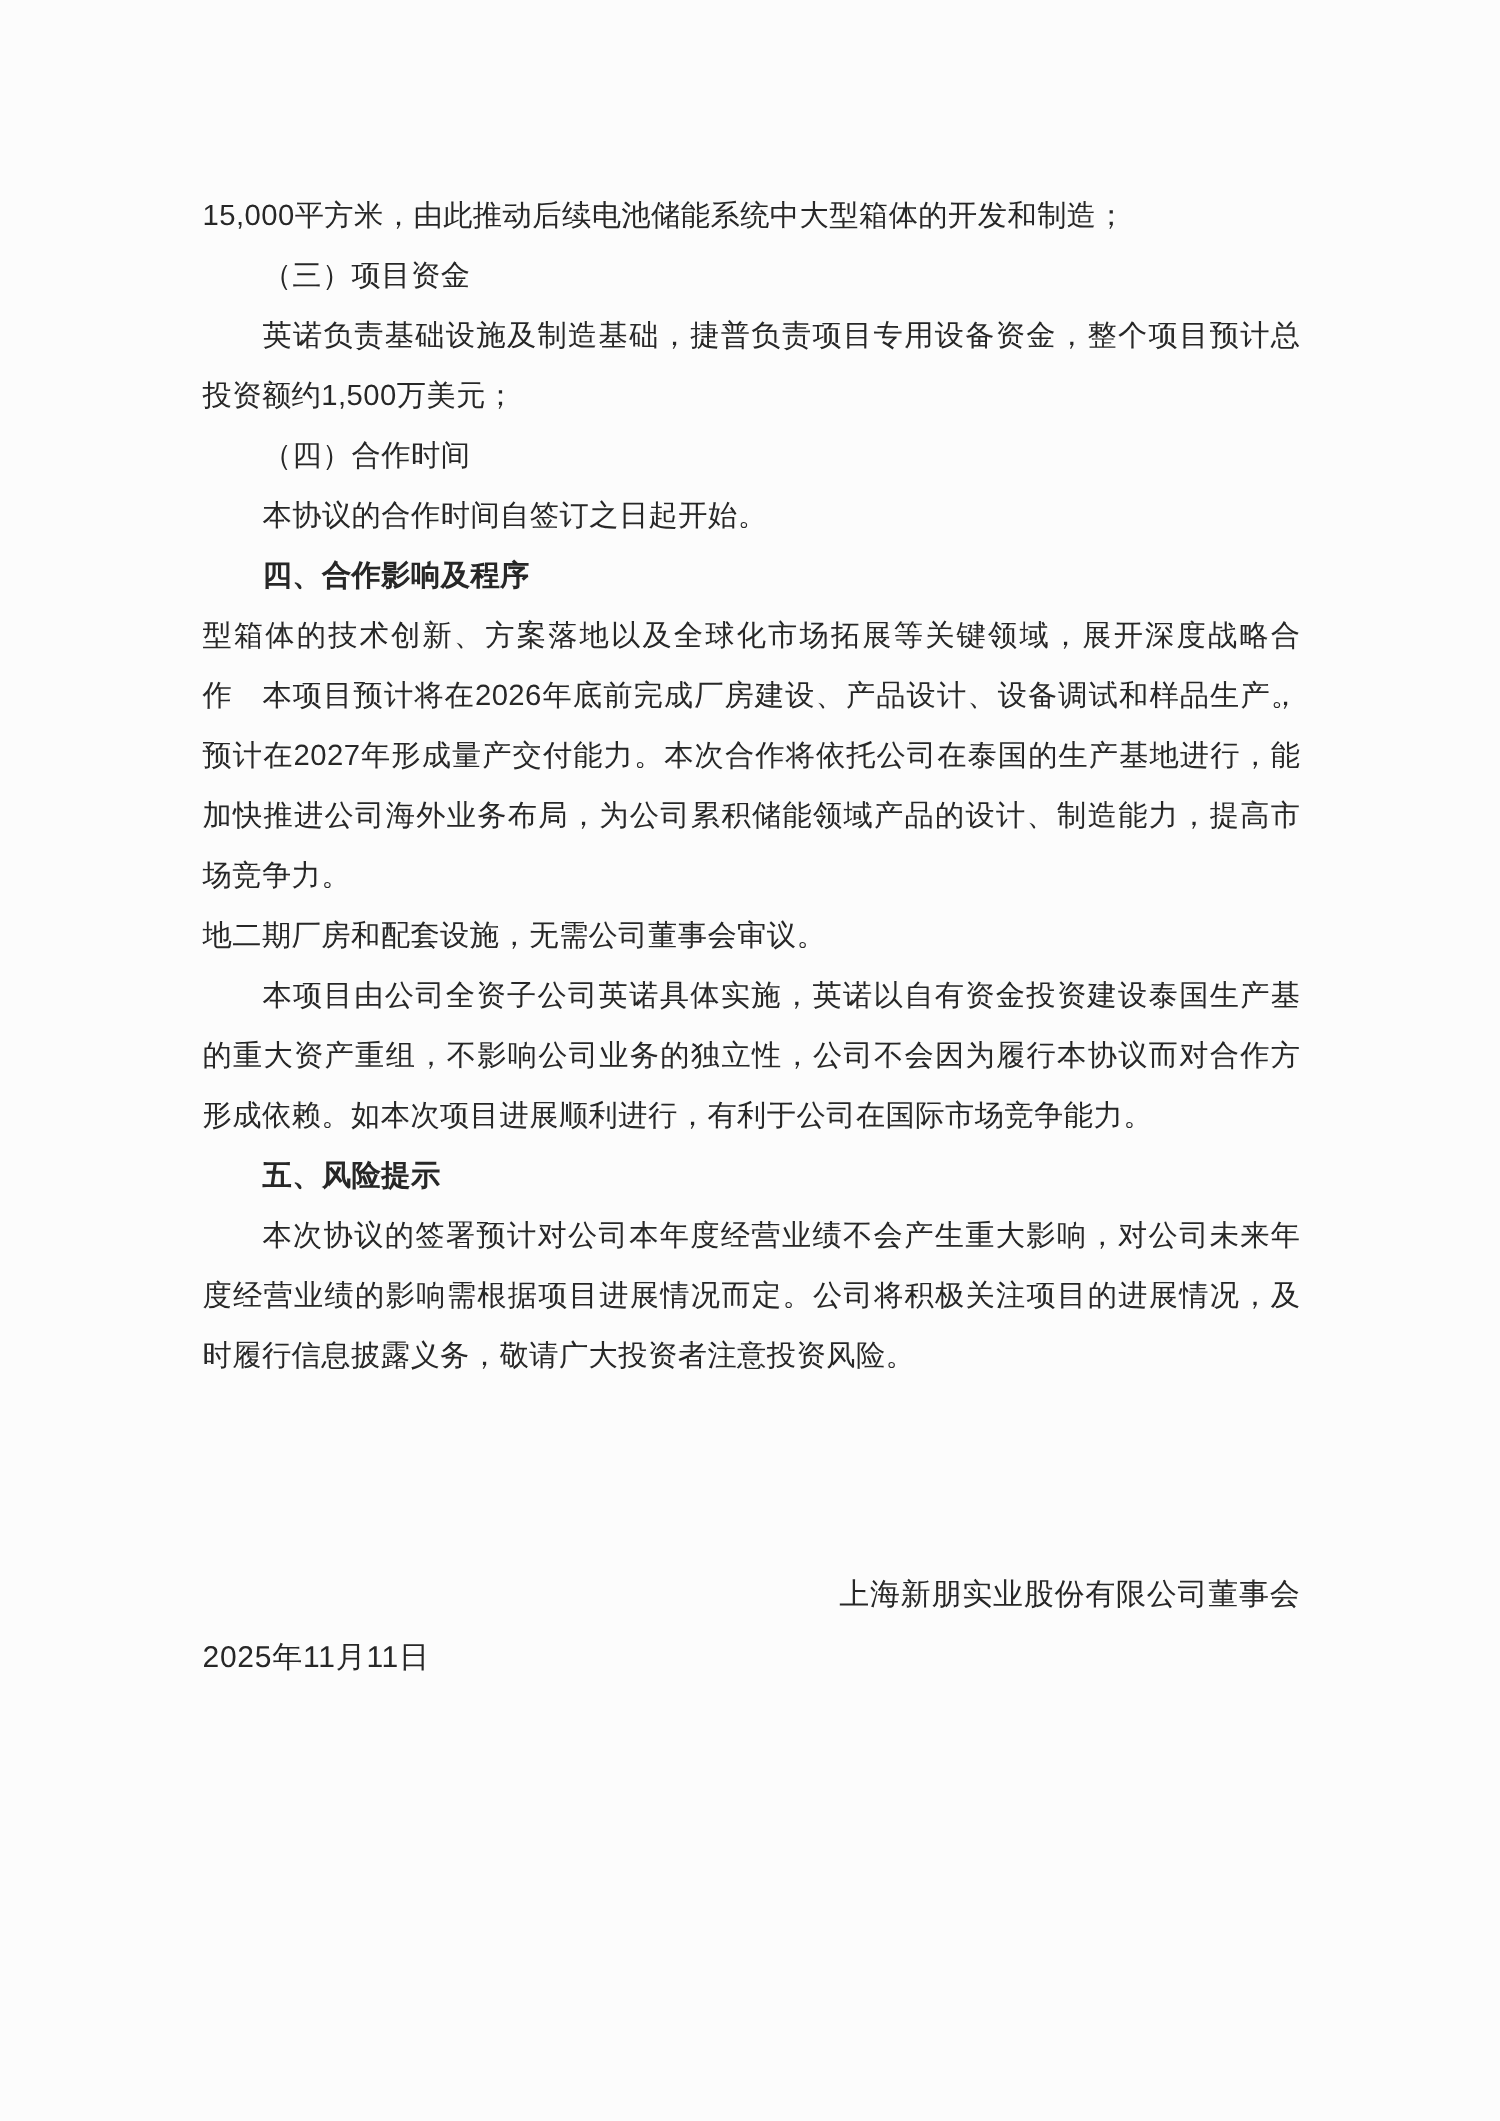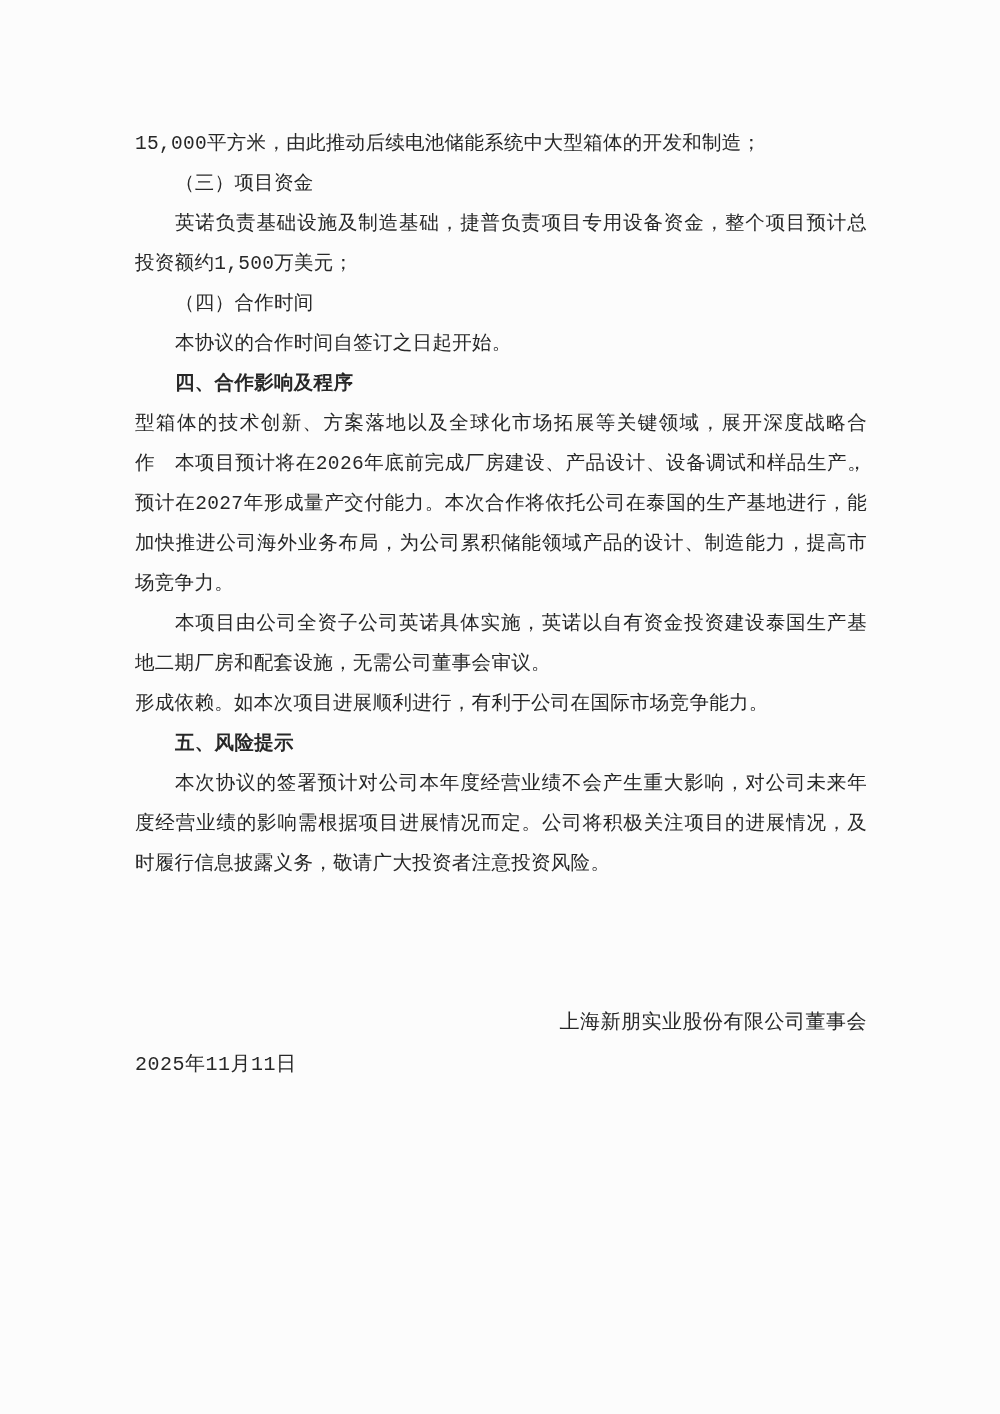--- a/index.html
+++ b/index.html
@@ -6,21 +6,21 @@
     margin: 0;
     padding: 0;
     background: #e9e9e9;
   }
   .page {
     position: relative;
     width: 1000px;
     height: 1414px;
     margin: 0 auto;
     background: #fcfcfc;
-    font-family: Liberation Mono, monospace;
+    font-family: Liberation Sans, sans-serif;
     color: #272727;
     overflow: hidden;
   }
   .content {
     position: absolute;
     left: 135px;
     top: 124px;
     width: 732px;
   }
   .line {
@@ -80,22 +80,23 @@
         <div class="line fill-indent">英诺负责基础设施及制造基础，捷普负责项目专用设备资金，整个项目预计总</div>
         <div class="line body">投资额约1,500万美元；</div>
         <div class="line body-indent">（四）合作时间</div>
         <div class="line body-indent">本协议的合作时间自签订之日起开始。</div>
         <div class="line heading-indent">四、合作影响及程序</div>
         <div class="line fill">型箱体的技术创新、方案落地以及全球化市场拓展等关键领域，展开深度战略合作。</div>
         <div class="line fill-indent">本项目预计将在2026年底前完成厂房建设、产品设计、设备调试和样品生产，</div>
         <div class="line fill">预计在2027年形成量产交付能力。本次合作将依托公司在泰国的生产基地进行，能</div>
         <div class="line fill">加快推进公司海外业务布局，为公司累积储能领域产品的设计、制造能力，提高市</div>
         <div class="line body">场竞争力。</div>
+        <div class="line body">地二期厂房和配套设施，无需公司董事会审议。</div>
         <div class="line fill-indent">本项目由公司全资子公司英诺具体实施，英诺以自有资金投资建设泰国生产基</div>
-        <div class="line body">地二期厂房和配套设施，无需公司董事会审议。</div>
+        <div class="line fill">的重大资产重组，不影响公司业务的独立性，公司不会因为履行本协议而对合作方</div>
         <div class="line body">形成依赖。如本次项目进展顺利进行，有利于公司在国际市场竞争能力。</div>
         <div class="line heading-indent">五、风险提示</div>
         <div class="line fill-indent">本次协议的签署预计对公司本年度经营业绩不会产生重大影响，对公司未来年</div>
         <div class="line fill">度经营业绩的影响需根据项目进展情况而定。公司将积极关注项目的进展情况，及</div>
         <div class="line body">时履行信息披露义务，敬请广大投资者注意投资风险。</div>
       </div>
     <div class="signature">上海新朋实业股份有限公司董事会</div>
     <div class="sign-date">2025年11月11日</div>
   </div>
 </div>

